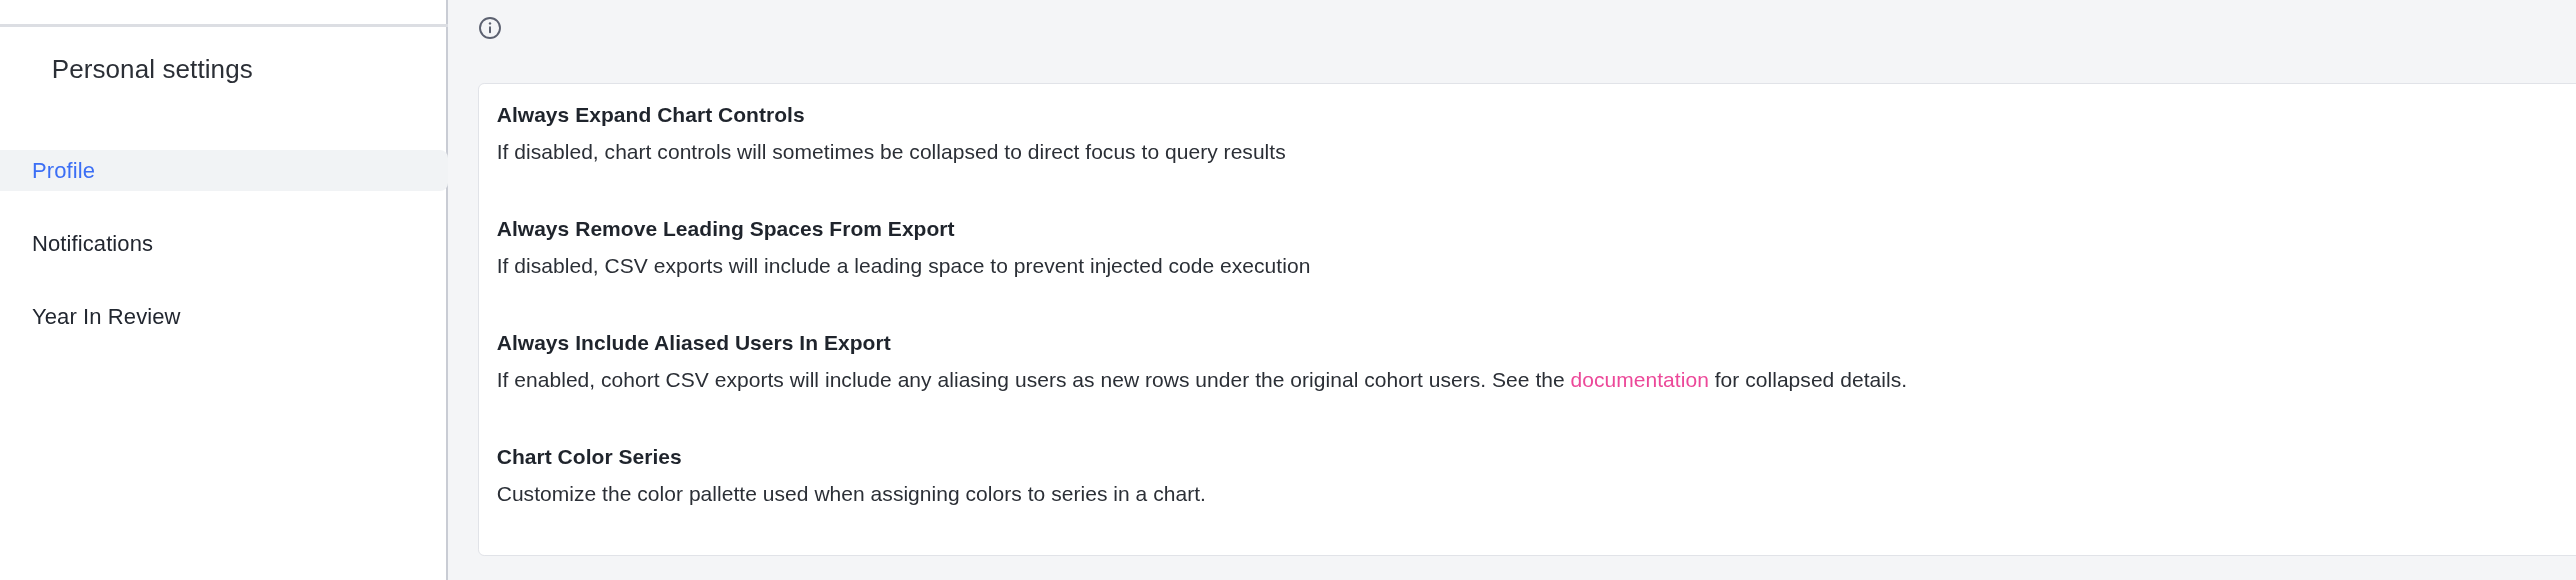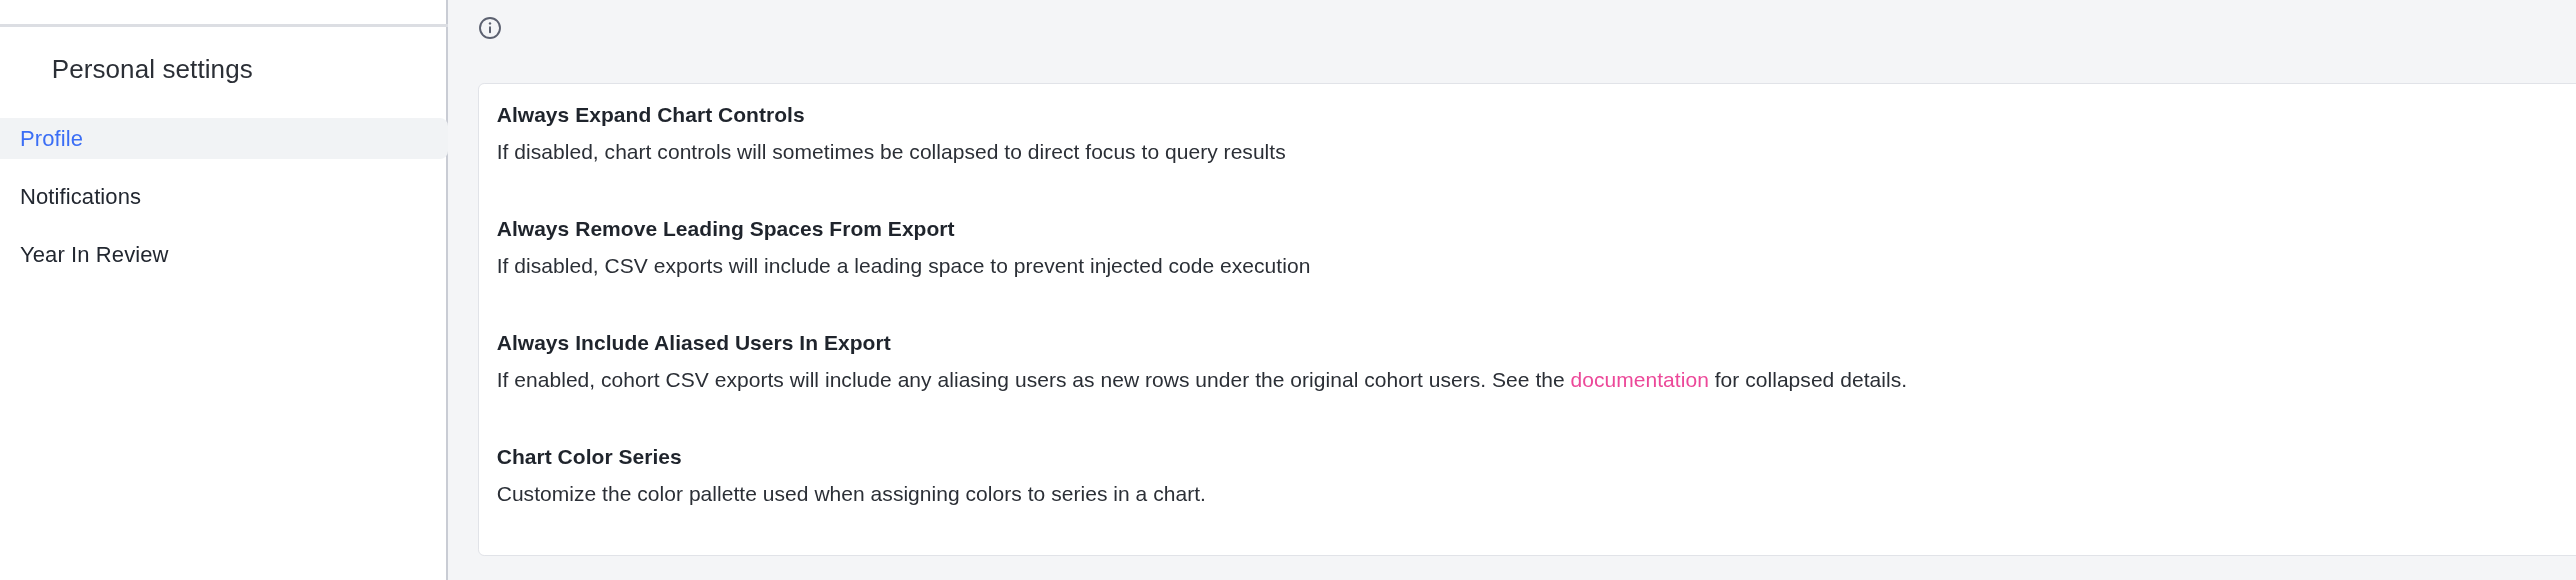--- a/index.html
+++ b/index.html
@@ -58,29 +58,30 @@
     left: 0;
     top: 118px;
     width: 448px;
   }
   .nav-item {
     position: relative;
     display: flex;
     align-items: center;
     height: 41px;
     margin-bottom: 17px;
-    padding-left: 20px;
+    padding-left: 32px;
     box-sizing: border-box;
     border-top-right-radius: 8px;
     border-bottom-right-radius: 8px;
     font-size: 22px;
     color: #222730;
     letter-spacing: 0.1px;
     cursor: pointer;
     white-space: nowrap;
+    margin-top: 32px;
   }
   .nav-item.active {
     background: #f1f3f5;
     color: #3b6ef5;
   }
 
   
   .main {
     position: relative;
     flex: 1 1 auto;

